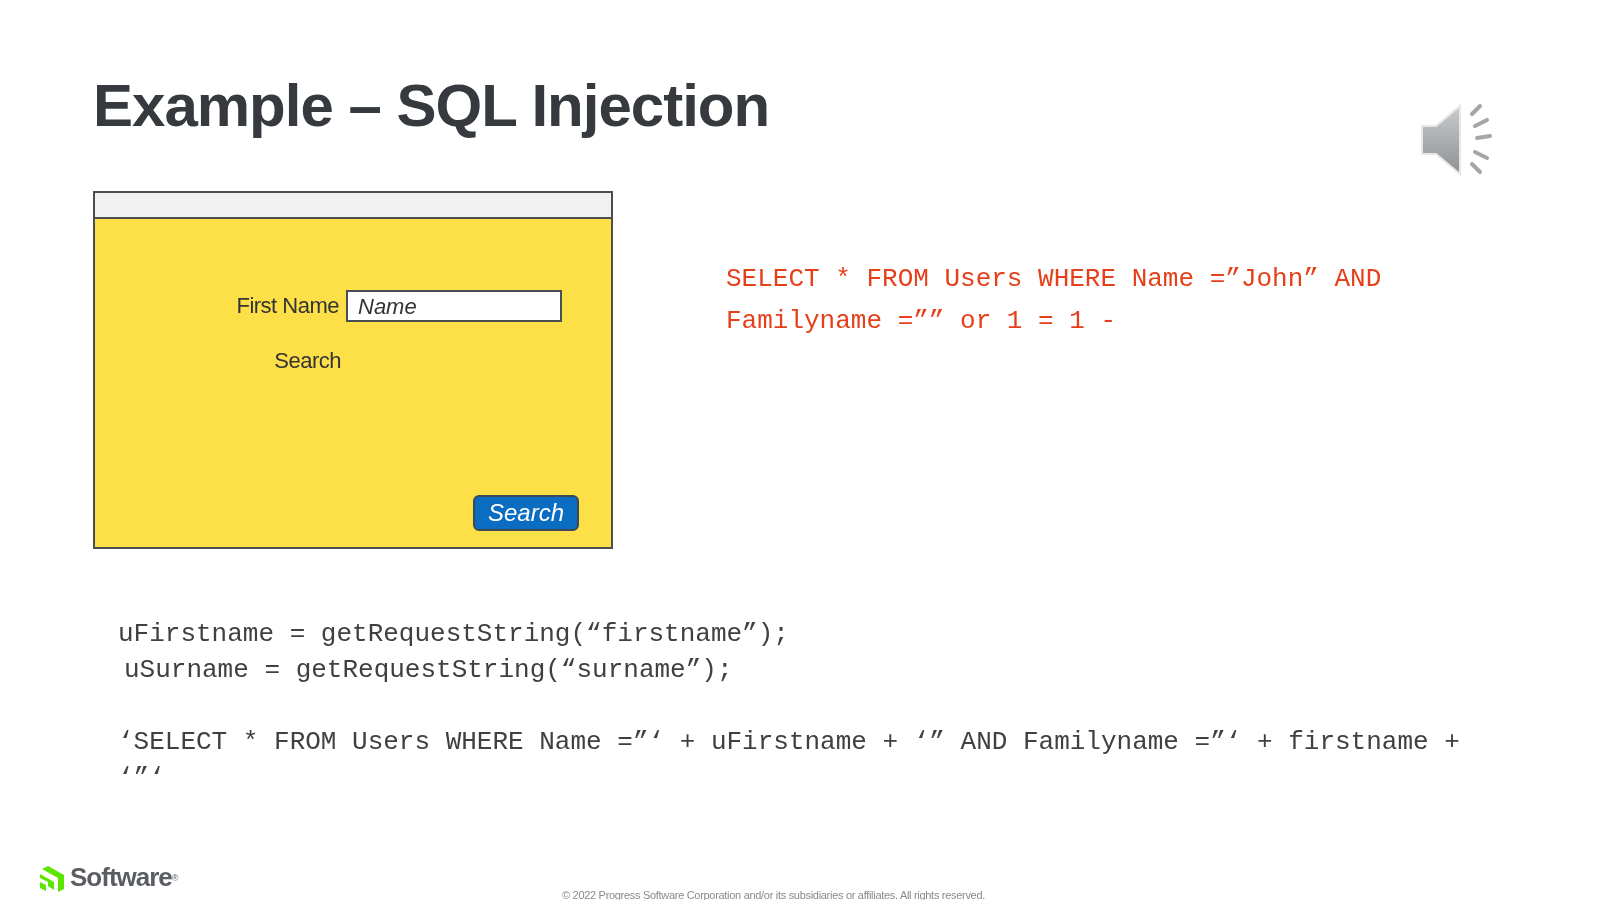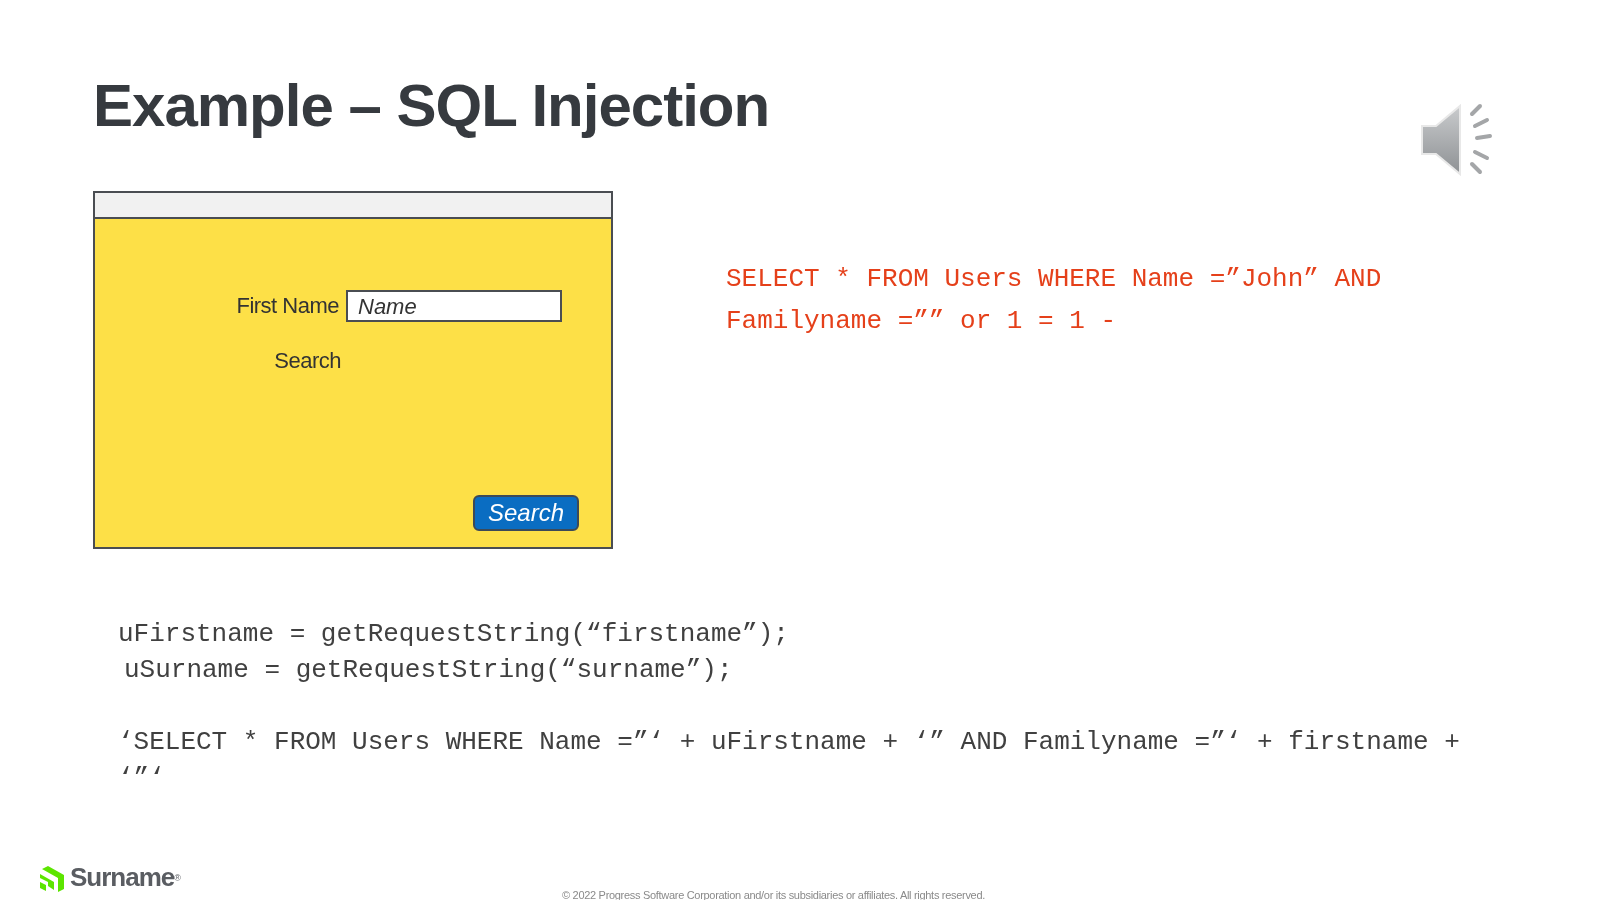--- a/index.html
+++ b/index.html
@@ -98,17 +98,17 @@
 <div class="code" style="top:616px;">uFirstname = getRequestString(“firstname”);</div>
 <div class="code" style="top:652px;margin-left:6px;">uSurname = getRequestString(“surname”);</div>
 <div class="code" style="top:724px;">‘SELECT * FROM Users WHERE Name =”‘ + uFirstname + ‘” AND Familyname =”‘ + firstname + ‘”‘</div>
 
 <div class="logo">
   <svg width="28" height="28" viewBox="0 0 28 28">
     <path d="M10 2 L26 11 V25 L20 28 V14 L4 5 Z" fill="#5ce500"></path>
     <path d="M2 10 L16 18 V26 L10 22 V18 L2 14 Z" fill="#5ce500"></path>
     <path d="M2 18 L8 21 V27 L2 24 Z" fill="#5ce500"></path>
   </svg>
-  <span class="logo-text">Surname</span>
+  <span class="logo-text">Software</span>
   <span class="logo-reg">®</span>
 </div>
 
 <div class="copyright">© 2022 Progress Software Corporation and/or its subsidiaries or affiliates. All rights reserved.</div>
 
 </body></html>

